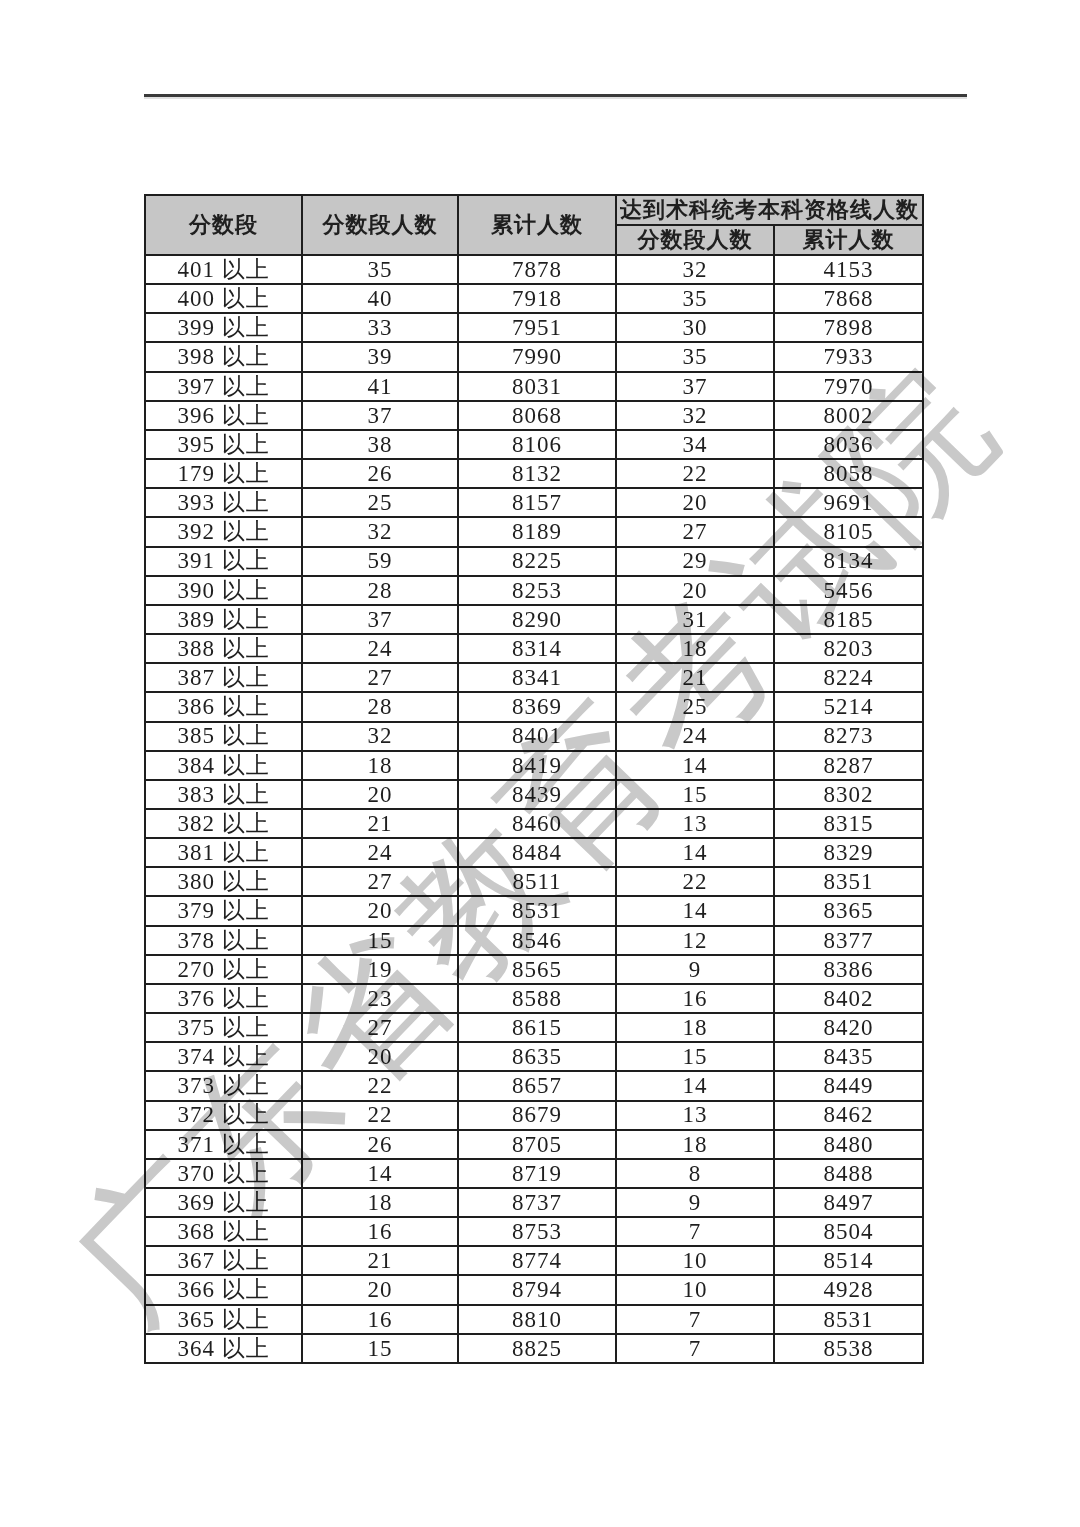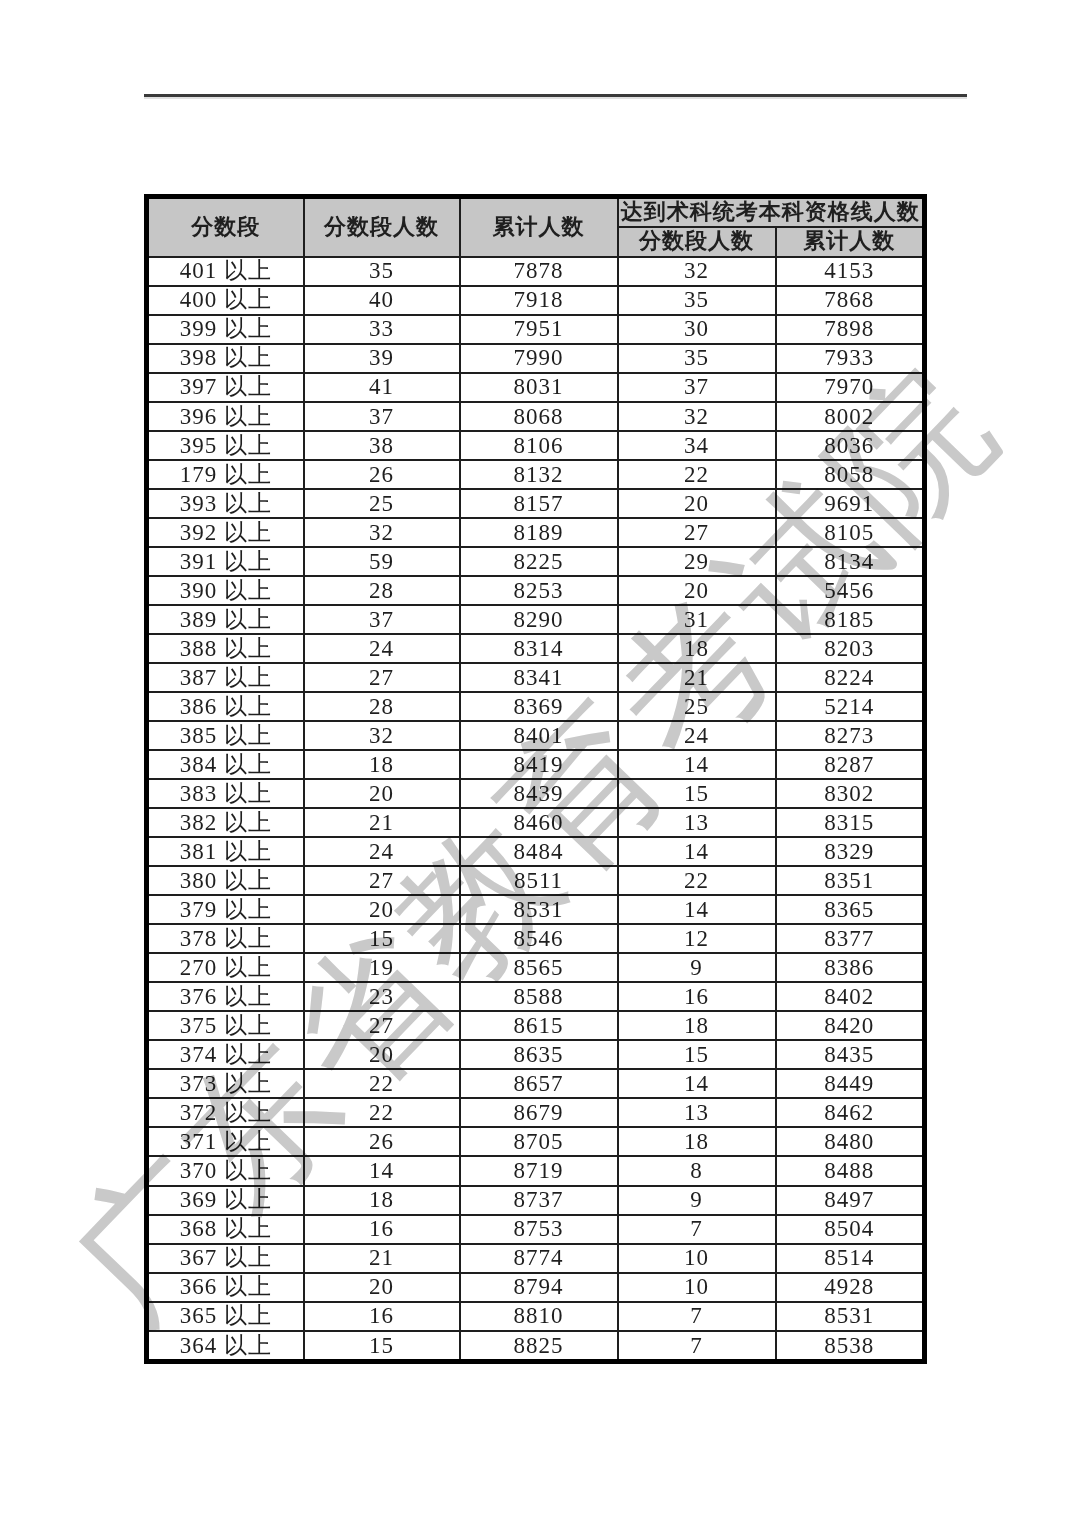--- a/index.html
+++ b/index.html
@@ -33,21 +33,21 @@
     padding: 0;
     line-height: 1.1;
     letter-spacing: 1px;
   }
   .score-table thead th {
     background: #c6c6c6;
     font-weight: bold;
     font-size: 22px;
   }
   .score-table thead tr { height: 30px; }
-  .score-table { border: 5px solid #000000; }
+  .score-table { border: 2px solid #000000; }
   .watermark {
     position: absolute;
     left: 535px; top: 845px;
     transform: translate(-50%, -50%) rotate(-46deg);
     transform-origin: center center;
     font-size: 150px;
     letter-spacing: 6px;
     white-space: nowrap;
     color: #c9c9c9;
     mix-blend-mode: multiply;

